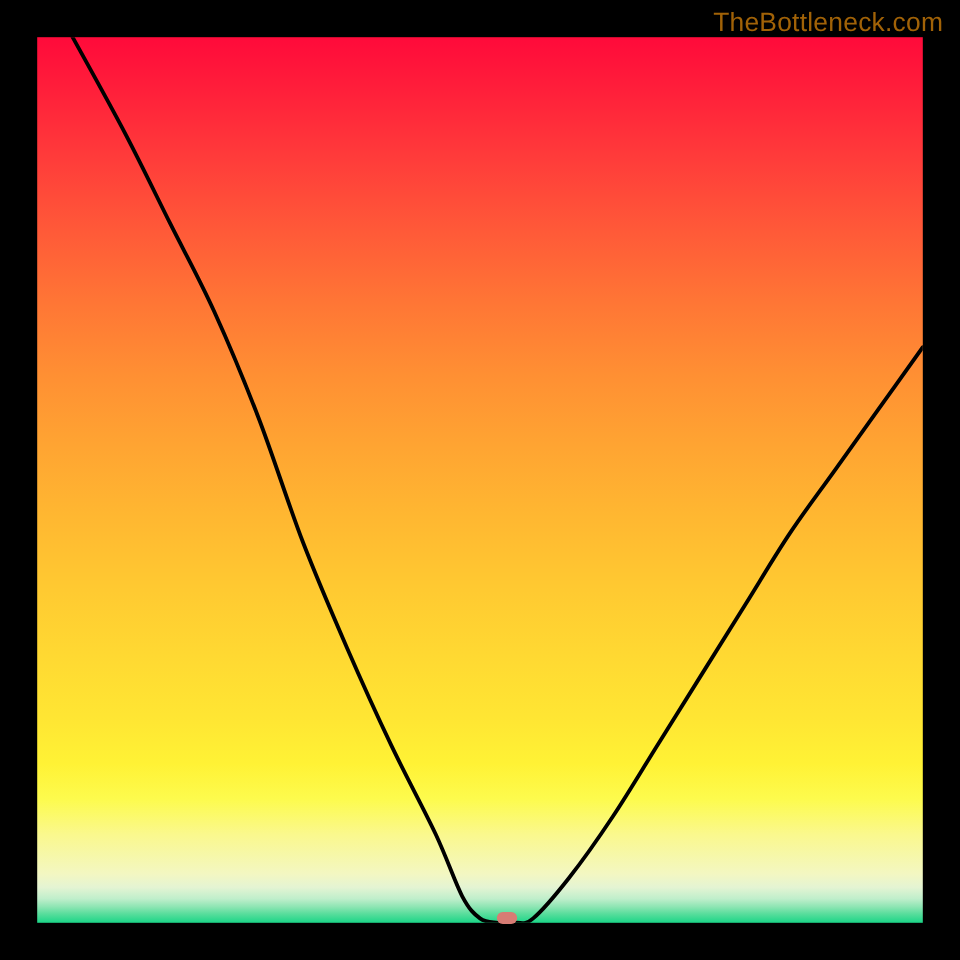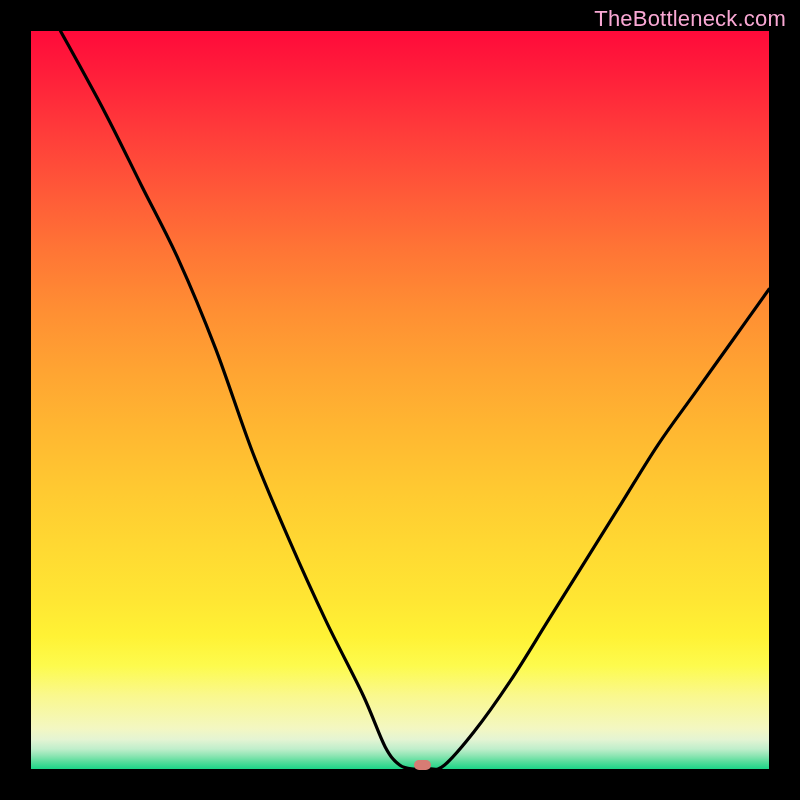--- a/index.html
+++ b/index.html
@@ -44,21 +44,21 @@
       #bfeecb 97.3%,
       #8de5b3 98.2%,
       #58dd9c 99%,
       #1bd587 100%
     );
   }
   .watermark {
     position: absolute;
     top: 6px;
     right: 14px;
-    color: #f9a8d4;
+    color: #a16207;
     font-size: 22px;
     font-weight: 500;
     letter-spacing: 0.2px;
     user-select: none;
   }
   svg.curve {
     position: absolute;
     left: 0;
     top: 0;
     width: 738px;

